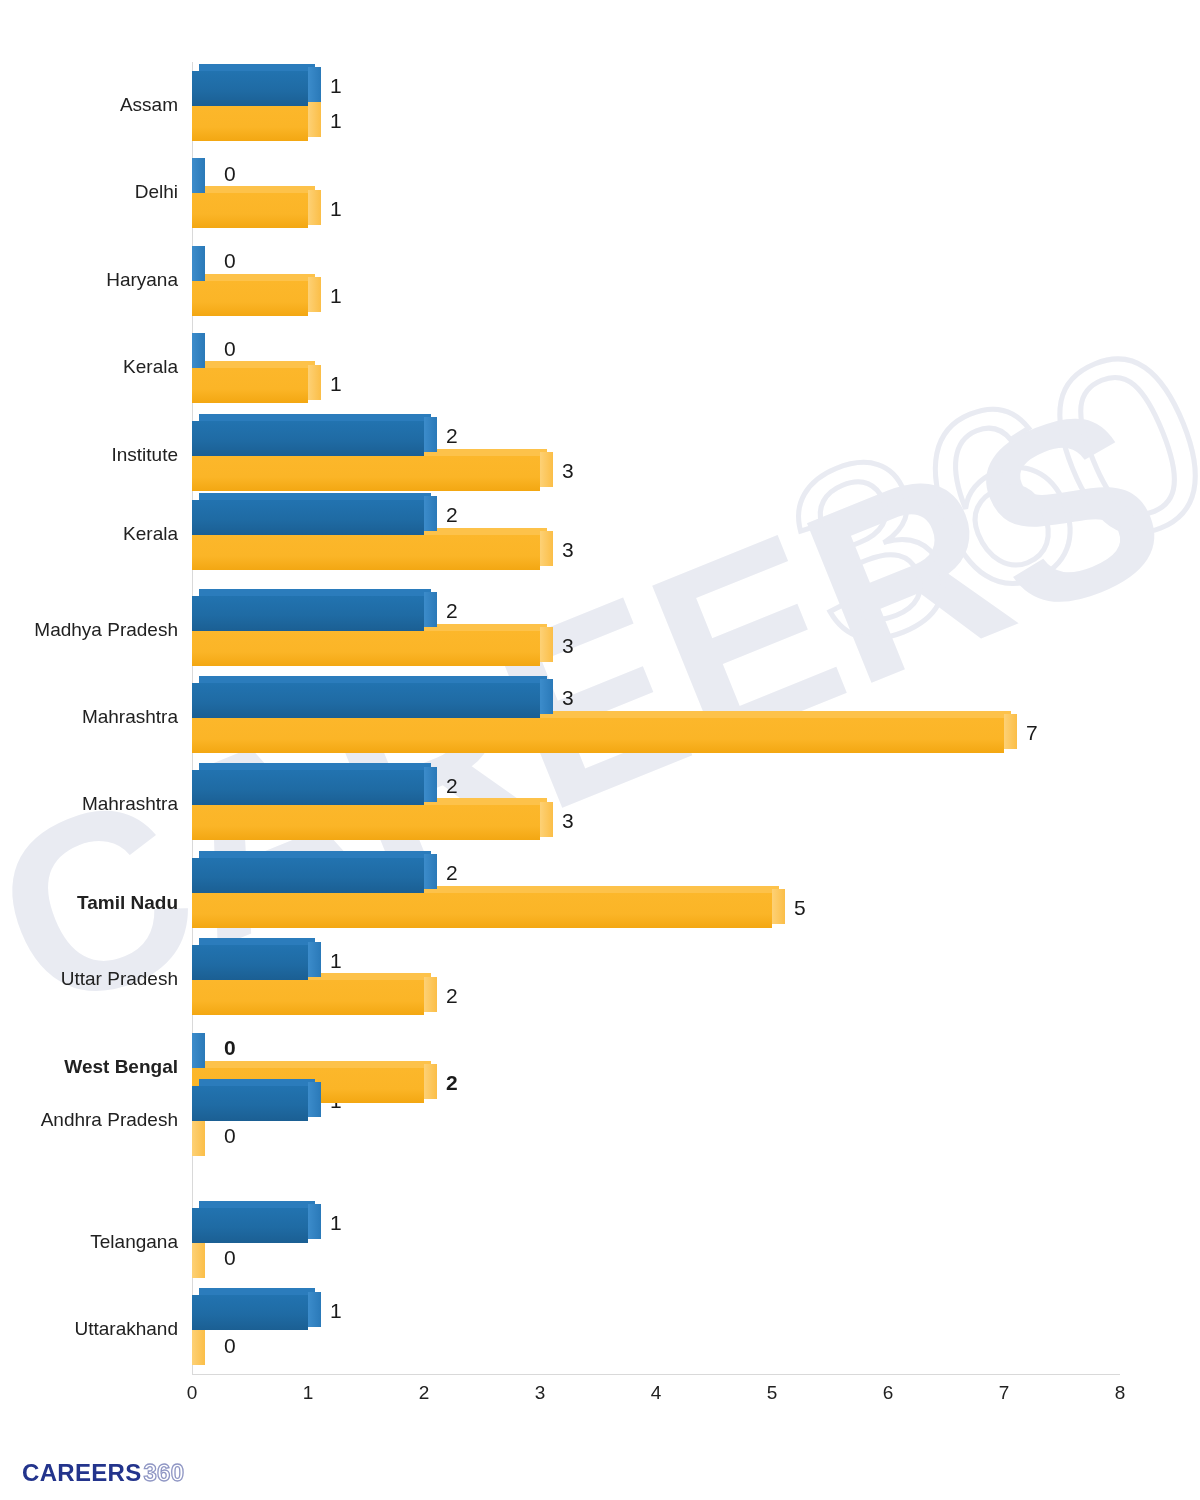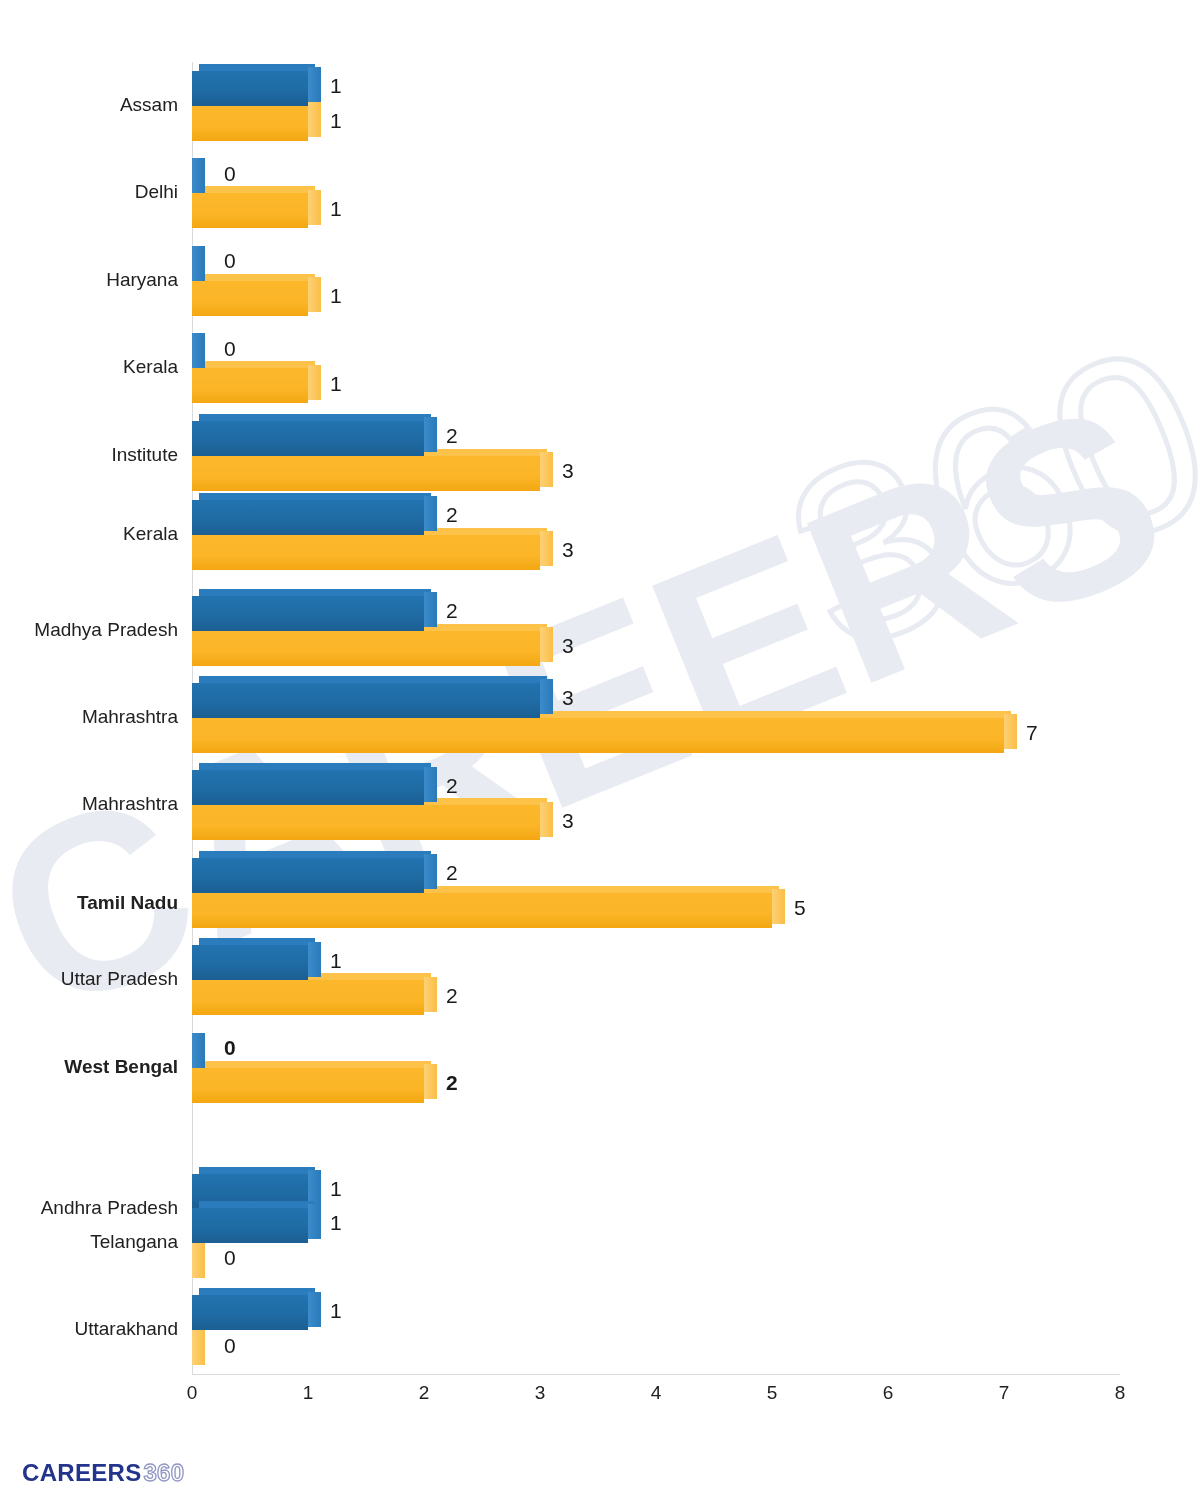--- a/index.html
+++ b/index.html
@@ -360,21 +360,21 @@
             <div class="bar-cap" style="left: 0px; top: 0px;"></div>
           </div>
           <div class="bar-value" style="left: 32px; top: 12.2333px;">0</div>
           <div class="bar-wrap s1" style="top: 43.7333px; height: 35px; width: 245px; z-index: 9;">
             <div class="bar-face" style="width: 232px;"></div>
             <div class="bar-top" style="left: 6.5px; top: -7px; width: 232px;"></div>
             <div class="bar-cap" style="left: 232px; top: -3.5px;"></div>
           </div>
           <div class="bar-value" style="left: 254px; top: 47.2333px;">2</div>
         </div>
-        <div class="cat-row" style="top: 1103px; height: 87.4667px;">
+        <div class="cat-row" style="top: 1015px; height: 87.4667px;">
           <div class="cat-label" style="top: 31.7333px;">Andhra Pradesh</div>
           <div class="bar-wrap s0" style="top: 8.73333px; height: 35px; width: 129px; z-index: 10;">
             <div class="bar-face" style="width: 116px;"></div>
             <div class="bar-top" style="left: 6.5px; top: -7px; width: 116px;"></div>
             <div class="bar-cap" style="left: 116px; top: -3.5px;"></div>
           </div>
           <div class="bar-value" style="left: 138px; top: 12.2333px;">1</div>
           <div class="bar-wrap s1" style="top: 43.7333px; height: 35px; width: 23px; z-index: 9;">
             <div class="bar-cap" style="left: 0px; top: 0px;"></div>
           </div>

